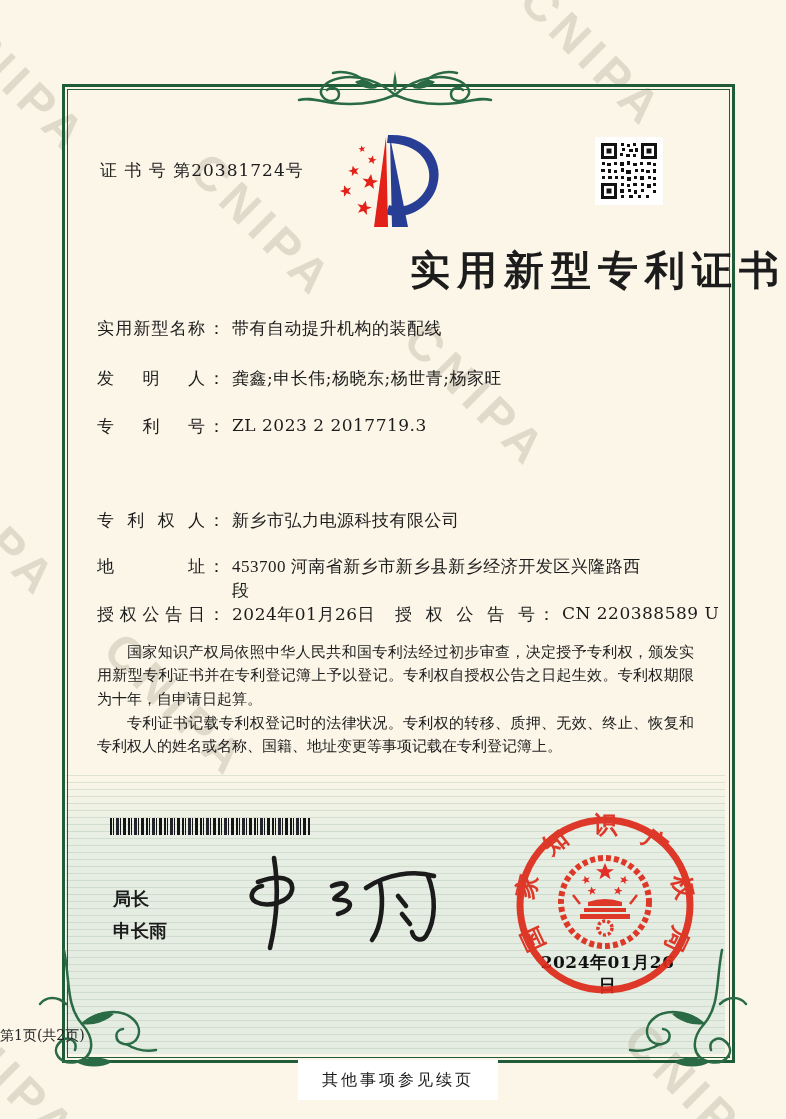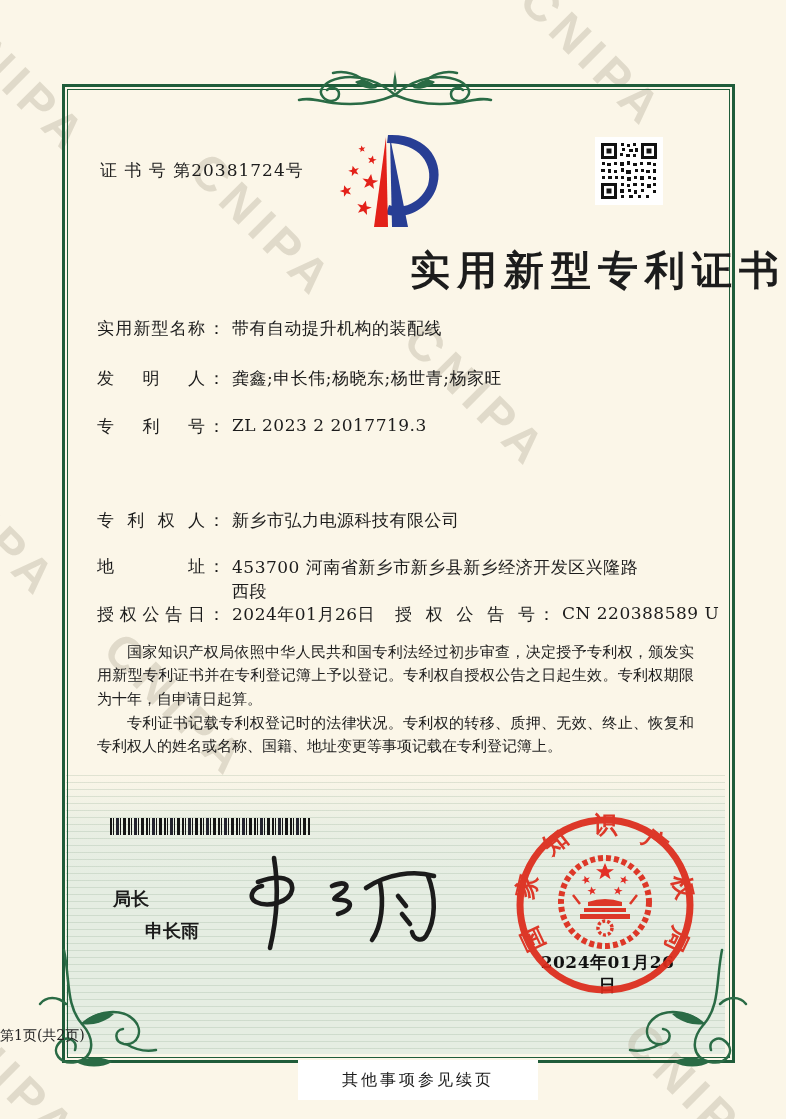--- a/index.html
+++ b/index.html
@@ -43,21 +43,21 @@
   .title{
     position:absolute; z-index:4; left:0; right:0; top:243px; text-align:right;
     font-size:40px; font-weight:bold; letter-spacing:7px;
   }
   
   .row{position:absolute; z-index:4; left:97px; font-size:17px; white-space:nowrap;}
   .lbl{display:inline-block; width:108px; text-align:justify; text-align-last:justify; vertical-align:top;}
   .lbl2{display:inline-block; width:140px; text-align:justify; text-align-last:justify; vertical-align:top;}
   .colon{display:inline-block; margin:0 7px 0 3px; vertical-align:top;}
   .val{display:inline-block; vertical-align:top; letter-spacing:0.5px;}
-  .val-addr{white-space:normal; width:418px; line-height:24px;}
+  .val-addr{white-space:normal; width:418px; line-height:24px;font-family:Liberation Serif, serif;}
   .grp2{position:absolute; left:298px; top:0; white-space:nowrap;}
   
   .body-text{
     position:absolute; z-index:4; left:97px; top:641px; width:597px;
     font-size:15px; line-height:23.3px; text-align:justify;
   }
   .body-text p{margin:0 0 1px 0; text-indent:2em;}
   
   .barcode{
     position:absolute; z-index:4; left:110px; top:818px; width:200px; height:17px;
@@ -74,21 +74,21 @@
   .seal-date{
     position:absolute; z-index:4; left:535px; top:951px; width:145px; text-align:center;
     font-size:17px; font-weight:600; color:#111; letter-spacing:0.5px;
   }
   .seal{position:absolute; z-index:5; left:510px; top:810px; opacity:0.93;}
   .seal .sr{stroke:#dd2b1b; fill:none;}
   .seal .sf{fill:#dd2b1b; stroke:none;}
   .seal text{fill:#dd2b1b; font-weight:bold; font-size:24px; font-family:"DejaVu Serif",serif;}
   .page-num{position:absolute; z-index:4; left:0; right:0; top:1027px; text-align:left; font-size:14px; color:#222;}
   .note-box{
-    position:absolute; z-index:4; left:298px; top:1060px; width:240px; height:40px;
+    position:absolute; z-index:4; left:298px; top:1060px; width:200px; height:40px;
     background:#ffffff; text-align:center; line-height:40px; font-size:16px; letter-spacing:3px;
   }
 </style>
 </head>
 <body>
 
 <div class="page">
 
   <div class="wm" style="left:-28px; top:-2px;">CNIPA</div>
   <div class="wm" style="left:548px; top:-28px;">CNIPA</div>
@@ -198,21 +198,21 @@
   </div>
 
   <div class="body-text">
     <p>国家知识产权局依照中华人民共和国专利法经过初步审查，决定授予专利权，颁发实用新型专利证书并在专利登记簿上予以登记。专利权自授权公告之日起生效。专利权期限为十年，自申请日起算。</p>
     <p>专利证书记载专利权登记时的法律状况。专利权的转移、质押、无效、终止、恢复和专利权人的姓名或名称、国籍、地址变更等事项记载在专利登记簿上。</p>
   </div>
 
   <div class="barcode"></div>
 
   <div class="officer" style="top:887px;font-family:Liberation Serif, serif;">局长</div>
-  <div class="officer" style="top:919px;margin-left:32px;">申长雨</div>
+  <div class="officer" style="top:919px;">申长雨</div>
 
   <svg class="sig" width="215" height="100" viewBox="0 0 215 100">
     <path d="M30,30 C52,22 66,26 64,38 C62,50 40,56 28,50 C20,46 24,36 34,34"></path>
     <path d="M46,6 C50,30 50,62 42,96"></path>
     <path d="M104,34 C118,28 124,34 112,42 C104,47 104,48 114,48 C126,49 124,58 110,62"></path>
     <path d="M138,36 C158,22 186,18 206,24"></path>
     <path d="M152,30 C156,50 154,74 144,88"></path>
     <path d="M200,24 C208,44 208,68 198,84 C194,90 186,88 184,80"></path>
     <path d="M170,44 l8,10"></path>
     <path d="M174,62 l8,10"></path>

